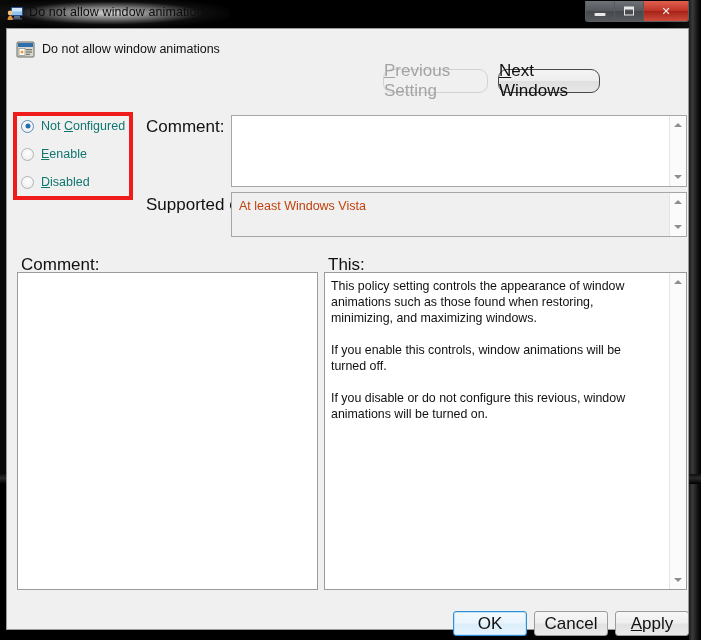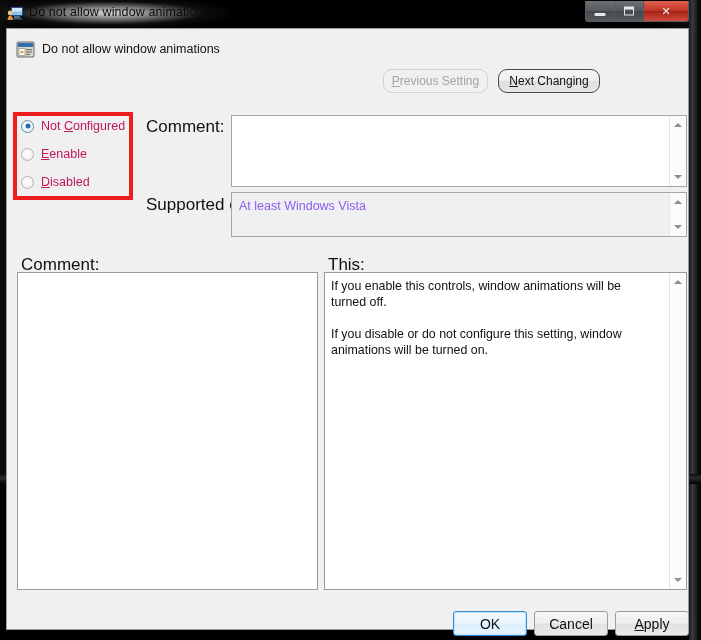--- a/index.html
+++ b/index.html
@@ -134,21 +134,21 @@
     position: absolute;
     left: 35px; top: 13px;
     font-size: 12.5px;
     color: #111;
     white-space: nowrap;
   }
 
   .topbtn {
     position: absolute;
     height: 24px;
-    font-size: 12px;
+    font-size: 17px;
     color: #111;
     background: linear-gradient(to bottom, #f5f5f5 0%, #ededed 48%, #e0e0e0 52%, #e6e6e6 100%);
     border: 1px solid #9c9c9c;
     border-radius: 9px;
     display: flex;
     align-items: center;
     justify-content: center;
     box-sizing: border-box;
     cursor: default;
   }
@@ -162,21 +162,21 @@
   }
   #prev-setting { left: 376px; top: 40px; width: 105px; }
   #next-setting { left: 491px; top: 40px; width: 102px; }
 
   
   .radio-row {
     position: absolute;
     display: flex;
     align-items: center;
     font-size: 12.5px;
-    color: #be185d;
+    color: #0f766e;
     cursor: default;
   }
   .radio-mark {
     width: 13px; height: 13px;
     border-radius: 50%;
     border: 1px solid #b0b3b5;
     background: radial-gradient(circle at 50% 35%, #ffffff 0%, #f3f3f3 60%, #e3e6e8 100%);
     box-sizing: border-box;
     position: relative;
     margin-right: 7px;
@@ -234,21 +234,21 @@
   }
   #supported-field {
     left: 224px; top: 163px;
     width: 456px; height: 45px;
     background: #f0f0f0;
   }
   #supported-text {
     position: absolute;
     left: 7px; top: 6px;
     font-size: 12.5px;
-    color: #8b5cf6;
+    color: #c2410c;
     white-space: nowrap;
   }
   #comment-input {
     position: absolute;
     left: 0; top: 0;
     width: 437px; height: 70px;
     border: none;
     outline: none;
     resize: none;
     background: #fff;
@@ -319,21 +319,21 @@
     overflow: hidden;
   }
   #help-text p { margin: 0 0 16px 0; }
   #help-text p:last-child { margin-bottom: 0; }
 
   
   .actbtn {
     position: absolute;
     top: 582px;
     height: 25px;
-    font-size: 14px;
+    font-size: 17px;
     color: #111;
     background: linear-gradient(to bottom, #f6f6f6 0%, #efefef 48%, #e2e2e2 52%, #e9e9e9 100%);
     border: 1px solid #9c9c9c;
     border-radius: 3px;
     display: flex;
     align-items: center;
     justify-content: center;
     box-sizing: border-box;
     cursor: default;
   }
@@ -394,21 +394,21 @@
         <rect x="10" y="12.8" width="4" height="1.3" fill="#7a7a72"></rect>
         <circle cx="6" cy="11" r="1.6" fill="#e8a13a"></circle>
       </svg>
     </div>
     <div class="hdr-title">Do not allow window animations</div>
 
     <div class="topbtn disabled" id="prev-setting">
       <span><span class="ul">P</span><span>revious Setting</span></span>
     </div>
     <div class="topbtn defaulted" id="next-setting">
-      <span><span class="ul">N</span><span>ext Changing</span></span>
+      <span><span class="ul">N</span><span>ext Windows</span></span>
     </div>
 
     <div class="radio-row checked" id="radio-not-configured">
       <span class="radio-mark"></span>
       <span><span>Not </span><span class="ul">C</span><span>onfigured</span></span>
     </div>
     <div class="radio-row" id="radio-enabled">
       <span class="radio-mark"></span>
       <span><span></span><span class="ul">E</span><span>enable</span></span>
     </div>
@@ -437,22 +437,23 @@
       </div>
     </div>
 
     <div class="fld-label" id="label-options">Comment:</div>
     <div class="fld-label" id="label-help">This:</div>
 
     <div id="options-panel"></div>
 
     <div id="help-panel">
       <div id="help-text">
+        <p>This policy setting controls the appearance of window animations such as those found when restoring, minimizing, and maximizing windows.</p>
         <p>If you enable this controls, window animations will be turned off.</p>
-        <p>If you disable or do not configure this setting, window animations will be turned on.</p>
+        <p>If you disable or do not configure this revious, window animations will be turned on.</p>
       </div>
       <div class="vscroll">
         <div class="sb-arrow up"></div>
         <div class="sb-arrow down"></div>
       </div>
     </div>
 
     <div class="actbtn default-btn" id="ok-button">
       <span>OK</span>
     </div>

